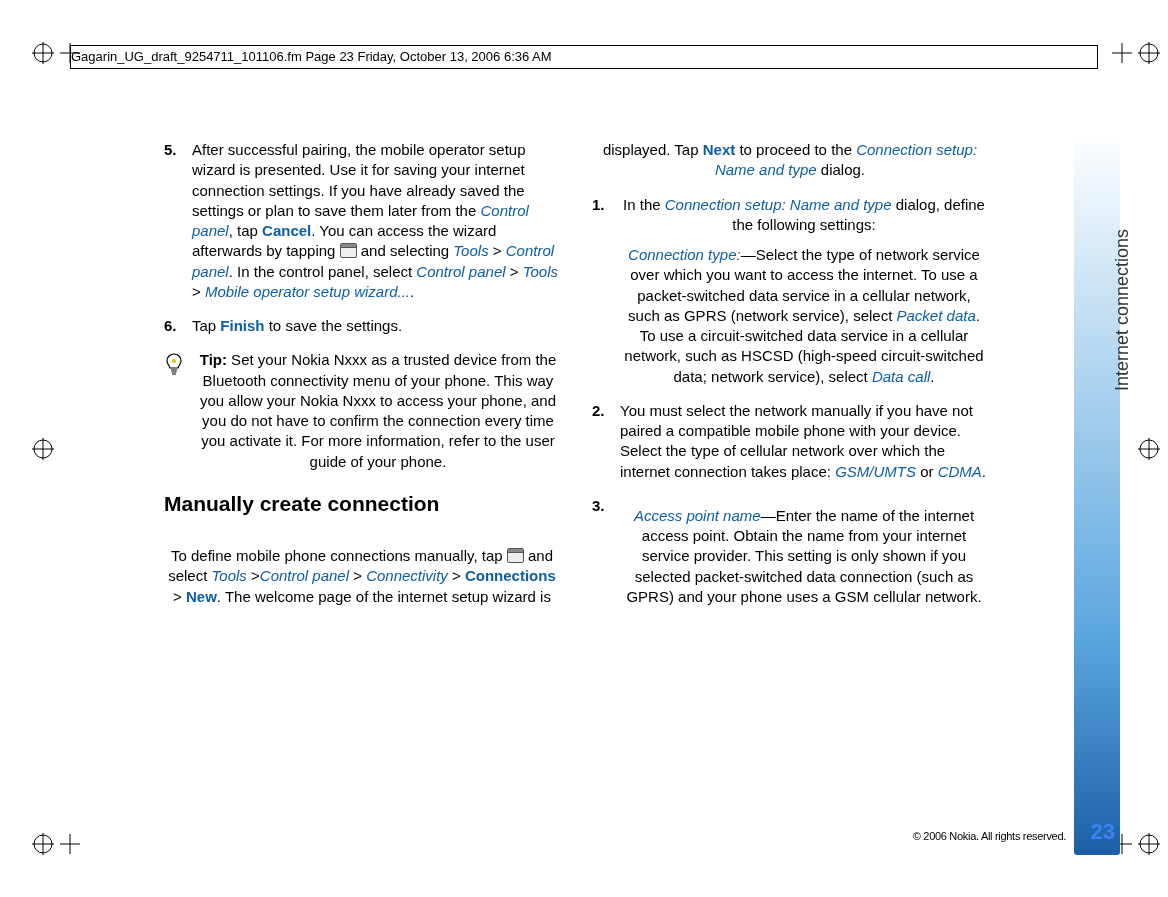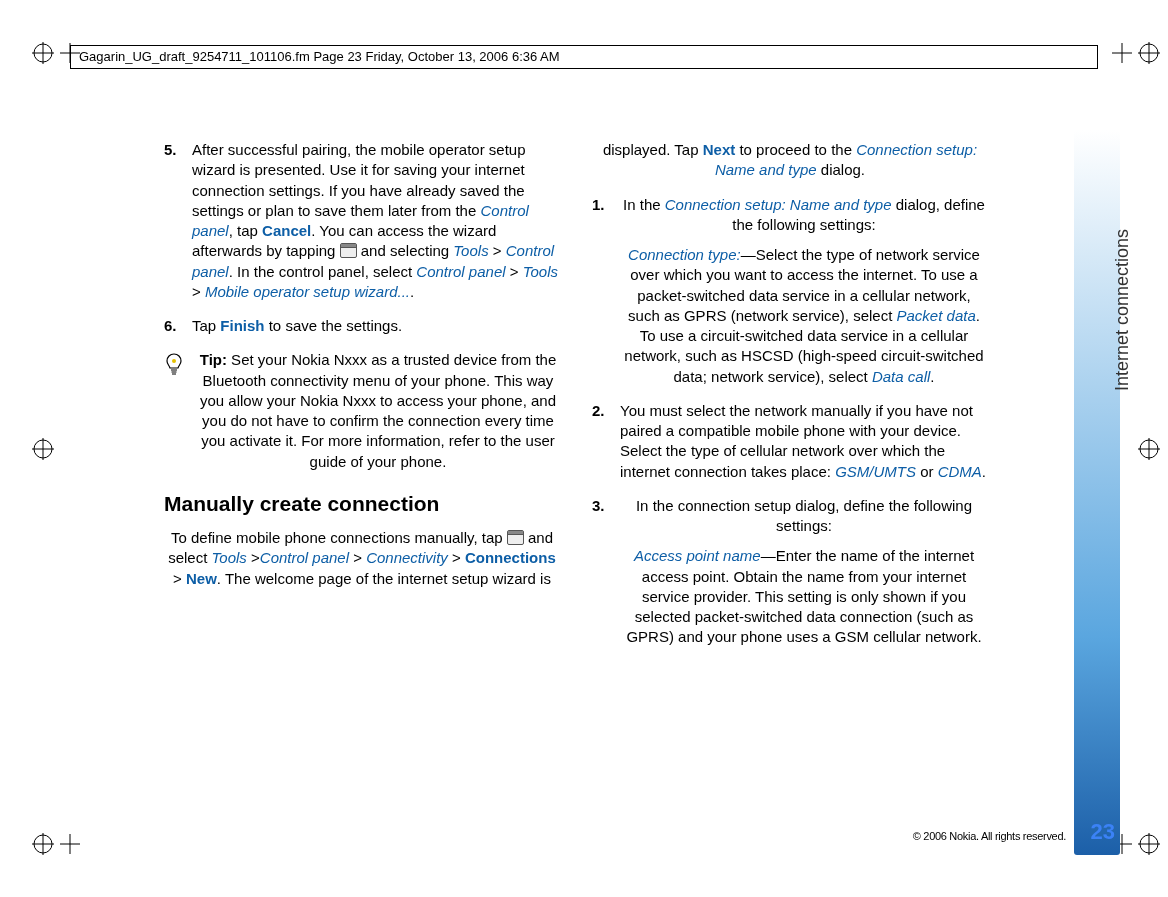--- a/index.html
+++ b/index.html
@@ -26,21 +26,21 @@
   .crop-br { bottom: 42px; right: 8px; }
   .crop-ml { top: 50%; left: 32px; transform: translateY(-50%); }
   .crop-mr { top: 50%; right: 8px; transform: translateY(-50%); }
 
   .header-bar {
     position: absolute;
     top: 45px;
     left: 70px;
     right: 70px;
     border: 1px solid #000;
-    padding: 2px 8px;
+    padding: 2px 0;
     font-size: 13px;
     line-height: 1.4;
   }
 
   .page-body {
     position: absolute;
     top: 140px;
     left: 164px;
     width: 824px;
     display: flex;
@@ -68,21 +68,21 @@
   }
   .tip-icon {
     min-width: 32px;
     padding-top: 2px;
   }
   .tip-body { flex: 1; }
 
   h2.section {
     font-size: 21px;
     font-weight: bold;
-    margin: 18px 0 10px 0;
+    margin: 18px 0 28px 0;
   }
 
   .blue-italic { color: #0d5ea6; font-style: italic; }
   .blue-bold { color: #0d5ea6; font-weight: bold; }
   .bold { font-weight: bold; }
 
   .app-icon {
     display: inline-block;
     width: 15px;
     height: 13px;
@@ -263,21 +263,20 @@
     <div class="step">
       <div class="step-num">2.</div>
       <div class="step-body">
         <span>You must select the network manually if you have not paired a compatible mobile phone with your device. Select the type of cellular network over which the internet connection takes place: </span><span class="blue-italic">GSM/UMTS</span><span> or </span><span class="blue-italic">CDMA</span><span>.</span>
       </div>
     </div>
 
     <div class="step">
       <div class="step-num">3.</div>
       <div class="step-body">
-        <p>In the connection setup dialog, define the following settings:</p>
         <p style="margin-top:10px"><span class="blue-italic">Access point name</span><span>—Enter the name of the internet access point. Obtain the name from your internet service provider. This setting is only shown if you selected packet-switched data connection (such as GPRS) and your phone uses a GSM cellular network.</span></p>
       </div>
     </div>
 
   </div>
 </div>
 
 <div class="side-tab"></div>
 <div class="side-label">Internet connections</div>
 <div class="page-number">23</div>

